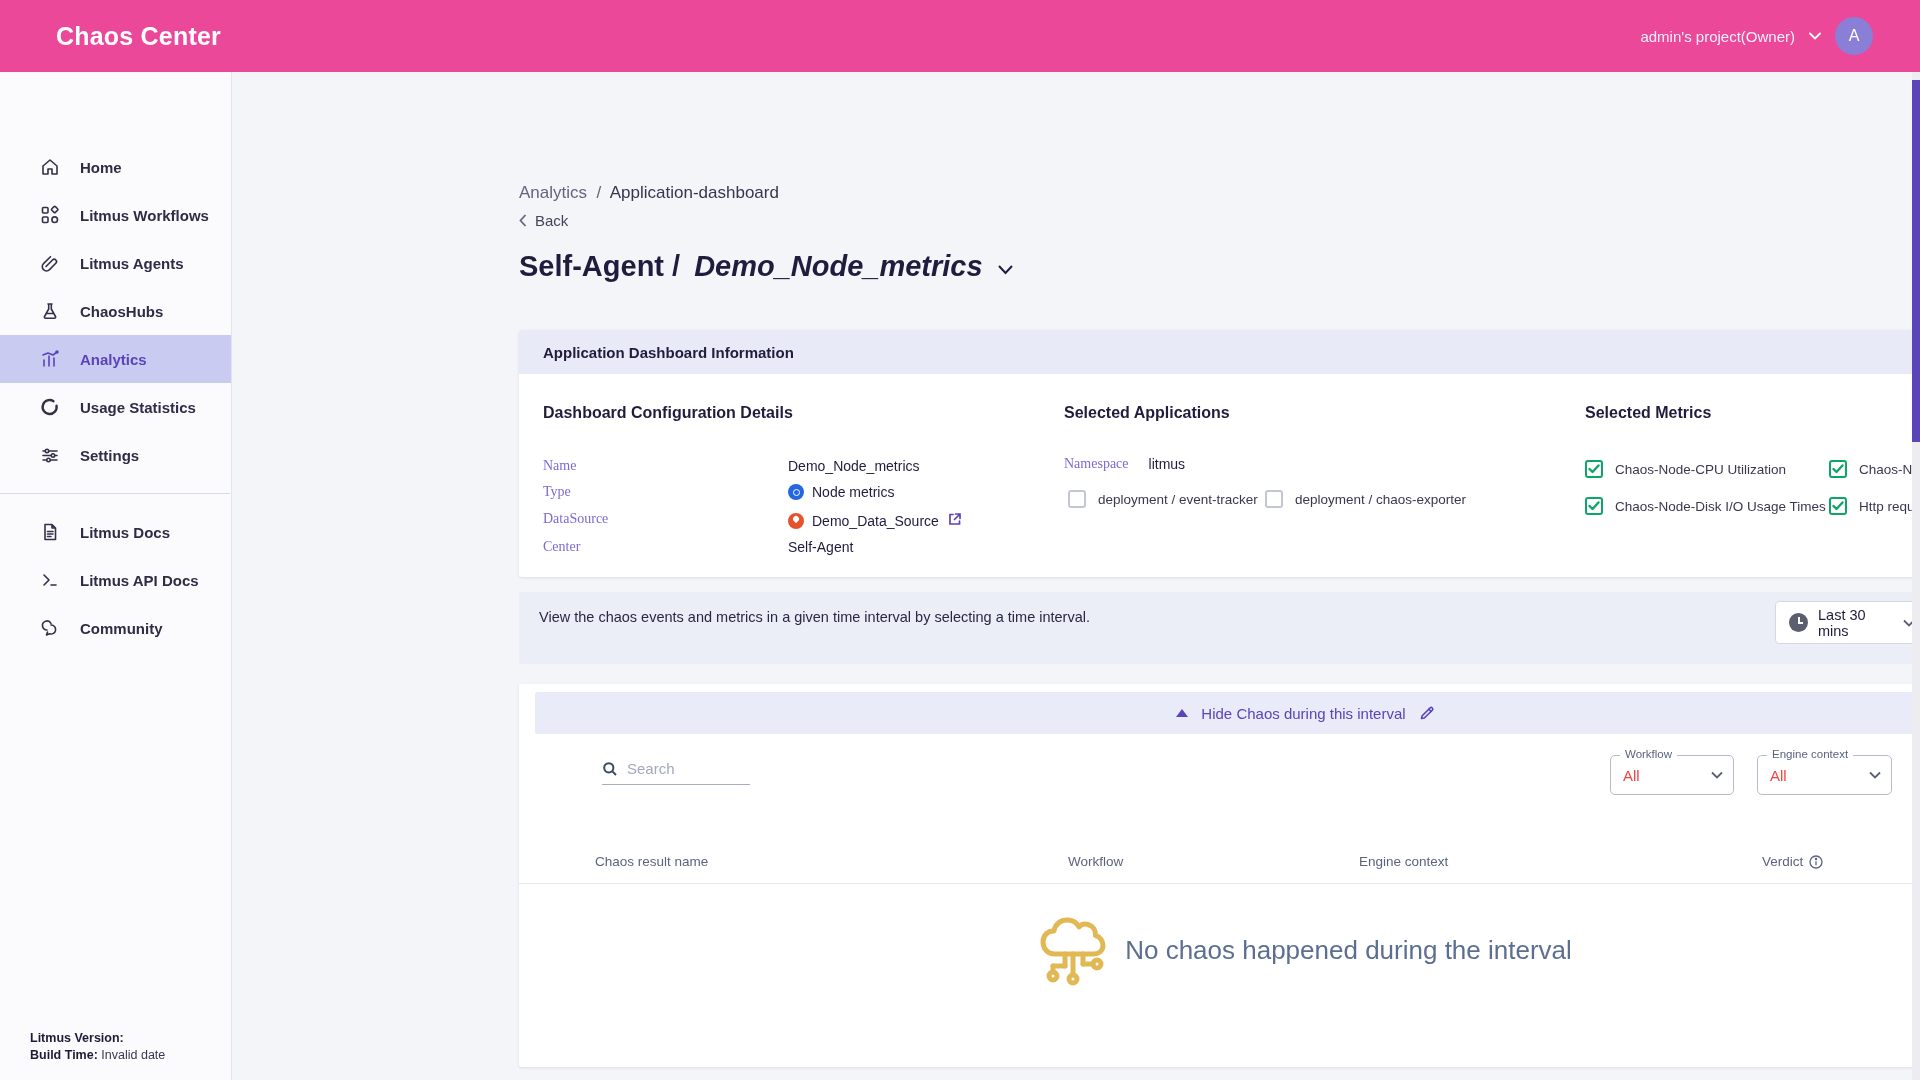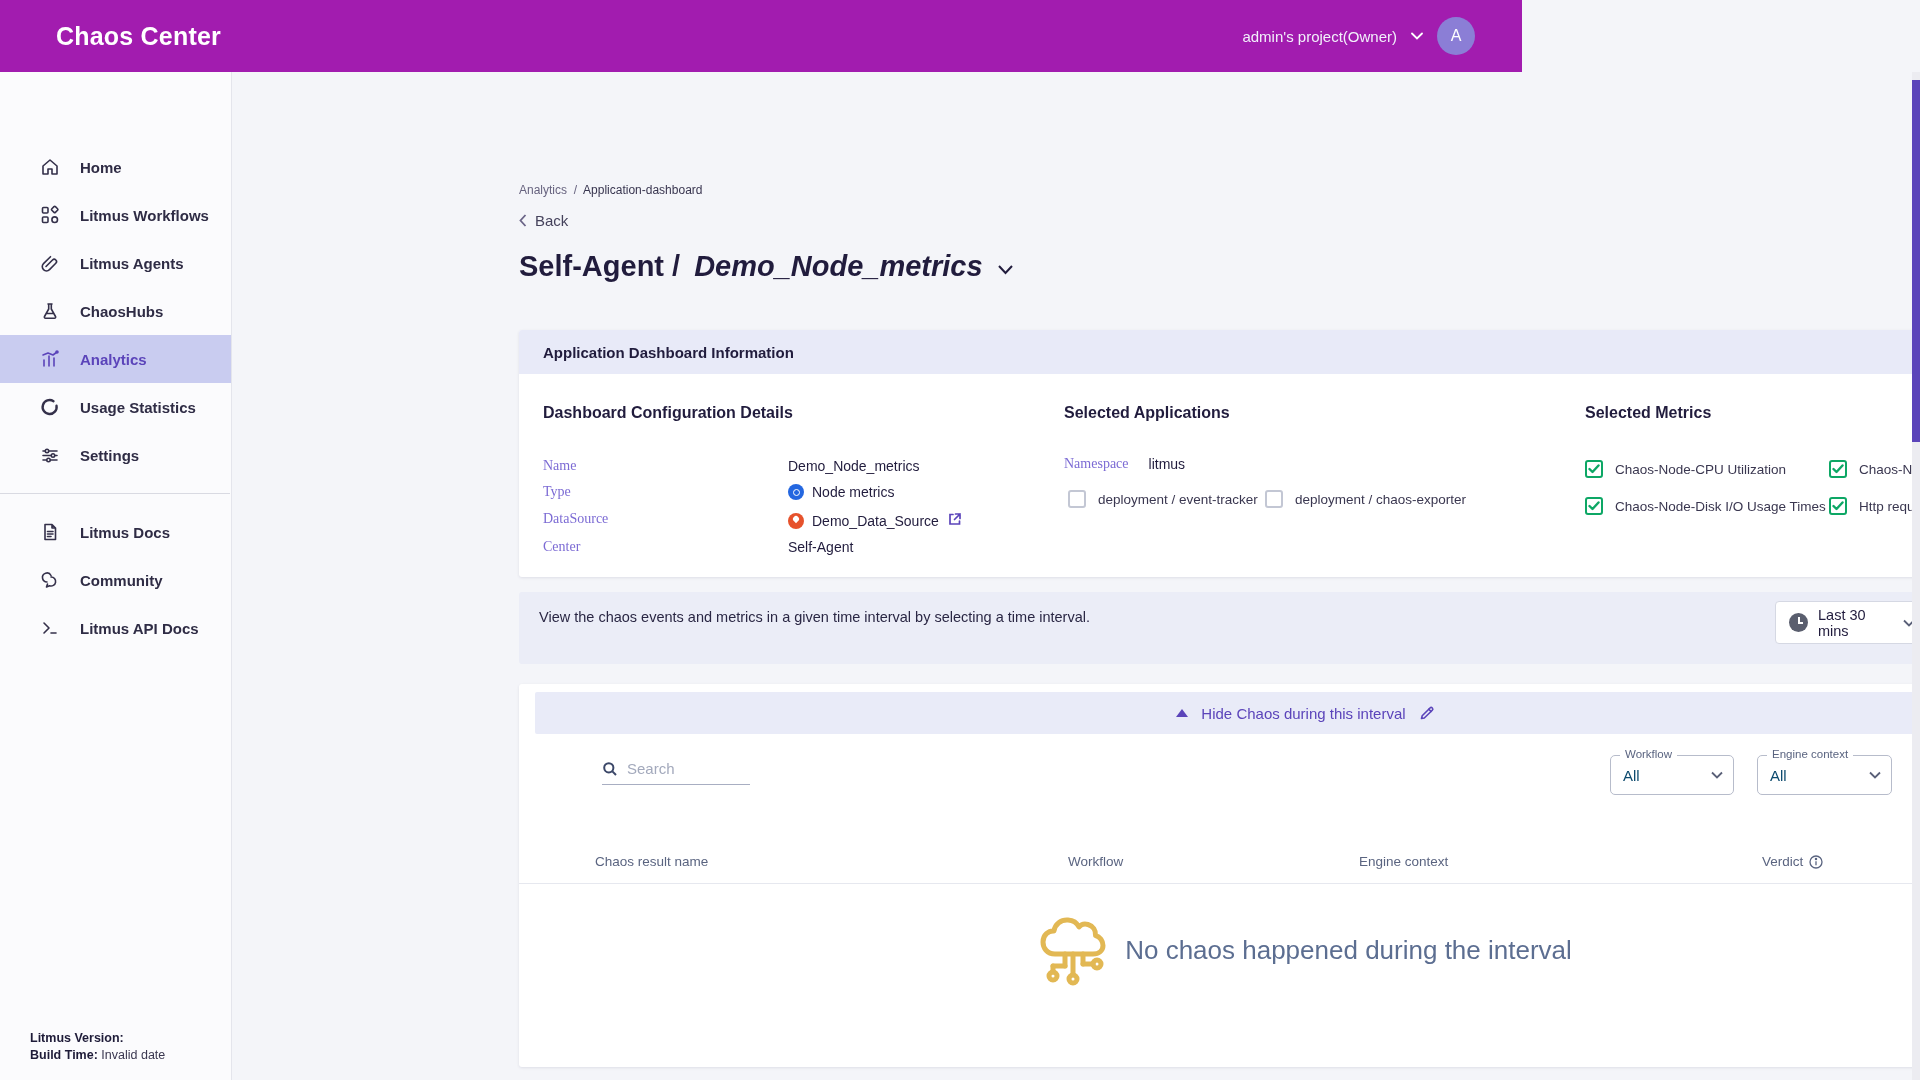--- a/index.html
+++ b/index.html
@@ -1,21 +1,21 @@
 <!DOCTYPE html>
 <html><head>
 <meta charset="utf-8">
 <style>
   * { margin:0; padding:0; box-sizing:border-box; }
   html,body { width:1920px; height:1080px; }
   body { font-family:"Liberation Sans", sans-serif; background:#F4F5F9; color:#211C3D; overflow:hidden; }
   .root { position:relative; width:1920px; height:1080px; background:#F4F5F9; overflow:hidden; }
 
   
-  .topbar { position:absolute; left:0; top:0; width:1522px; height:72px; background:#a21caf; display:flex; align-items:center; z-index:30; }
+  .topbar { position:absolute; left:0; top:0; width:1920px; height:72px; background:#ec4899; display:flex; align-items:center; z-index:30; }
   .brand { position:absolute; left:56px; top:50%; transform:translateY(-50%); color:#fff; font-size:25px; font-weight:bold; letter-spacing:.2px; }
   .top-right { position:absolute; right:47px; top:0; height:72px; display:flex; align-items:center; gap:14px; }
   .project-label { color:#F2F0FB; font-size:15px; }
   .top-chev { width:12px; height:8px; }
   .avatar { width:38px; height:38px; border-radius:50%; background:#8B7ED6; color:#fff; font-size:16px; display:flex; align-items:center; justify-content:center; }
 
   
   .sidebar { position:absolute; left:0; top:72px; width:232px; bottom:0; background:#FBFBFD; border-right:1px solid #E4E5EC; z-index:20; }
   .nav { position:absolute; top:71px; left:0; right:0; }
   .nav-item { height:48px; display:flex; align-items:center; padding-left:40px; gap:20px; cursor:pointer; }
@@ -23,21 +23,21 @@
   .nav-item svg { width:20px; height:20px; stroke:#34304A; fill:none; stroke-width:1.6; stroke-linecap:round; stroke-linejoin:round; flex:0 0 20px; }
   .nav-item.active { background:#C9CCF0; }
   .nav-item.active .lbl { color:#5B44BA; }
   .nav-item.active svg { stroke:#5B44BA; }
   .nav-divider { height:1px; background:#D9DAE2; margin:14px 0 14px 0; width:230px; }
   .side-footer { position:absolute; left:30px; bottom:16px; font-size:12.5px; line-height:17px; color:#3A3750; }
   .side-footer b { color:#1E1B38; }
 
   
   .main { position:absolute; left:232px; top:72px; right:0; bottom:0; }
-  .crumbs { position:absolute; left:287px; top:111px; font-size:12px; color:#67637F; z-index:5;}
+  .crumbs { position:absolute; left:287px; top:111px; font-size:17px; color:#67637F; z-index:5;}
   .crumbs .cur { color:#38354F; }
   .back { position:absolute; left:287px; top:140px; font-size:15px; color:#45425C; display:flex; align-items:center; gap:8px; cursor:pointer; z-index:5;}
   .back svg { width:8px; height:13px; stroke:#6A6487; fill:none; stroke-width:1.8; }
   .page-title { position:absolute; left:287px; top:178px; font-size:29px; font-weight:bold; color:#211C3D; display:flex; align-items:center; gap:14px; z-index:5;}
   .page-title .dash { font-style:italic; }
   .page-title svg { width:17px; height:11px; stroke:#211C3D; fill:none; stroke-width:2; margin-top:6px; cursor:pointer; }
 
   .card { position:absolute; background:#fff; border-radius:3px; box-shadow:0 1px 3px rgba(30,30,70,.10); }
 
   
@@ -79,21 +79,21 @@
   .collapse-bar .lbl { color:#5B44BA; font-size:15px; }
   .collapse-bar svg { width:16px; height:16px; stroke:#5B44BA; fill:none; stroke-width:1.6; stroke-linecap:round; stroke-linejoin:round; }
 
   .search-wrap { position:absolute; left:83px; top:76px; width:148px; border-bottom:1px solid #A8AEC2; display:flex; align-items:center; gap:9px; padding-bottom:7px; }
   .search-wrap svg { width:16px; height:16px; stroke:#3B4768; fill:none; stroke-width:2; }
   .search-wrap input { border:none; outline:none; background:transparent; font-size:15px; color:#211C3D; width:115px; font-family:inherit; }
   .search-wrap input::placeholder { color:#A3A9BC; }
 
   .filter { position:absolute; height:40px; border:1.3px solid #B7BCCB; border-radius:5px; background:#fff; display:flex; align-items:center; padding:0 10px 0 12px; cursor:pointer; }
   .filter .flab { position:absolute; top:-8px; left:9px; background:#fff; padding:0 5px; font-size:11.5px; color:#5A6480; }
-  .filter .val { font-size:15px; color:#0c4a6e; flex:1; }
+  .filter .val { font-size:15px; color:#ef4444; flex:1; }
   .filter-1 { left:1091px; top:71px; width:124px; }
   .filter-2 { left:1238px; top:71px; width:135px; }
   .filter-3 { left:1395px; top:71px; width:122px; }
 
   .thead { position:absolute; left:0; right:0; top:158px; height:42px; border-bottom:1px solid #E6E8EF; }
   .th { position:absolute; top:12px; font-size:13.5px; color:#5A6480; display:flex; align-items:center; gap:6px; }
   .th svg { width:14px; height:14px; stroke:#5A6480; fill:none; stroke-width:1.3; }
   .th-1 { left:76px; } .th-2 { left:549px; } .th-3 { left:840px; } .th-4 { left:1243px; }
 
   .empty { position:absolute; left:0; right:0; top:230px; display:flex; align-items:center; justify-content:center; gap:18px; }
@@ -173,30 +173,30 @@
       </div>
       <div class="nav-divider"></div>
       <div class="nav-item">
         <svg viewBox="0 0 20 20">
             <path d="M5 2.5 H12 L15.5 6 V17.5 H5 Z M12 2.5 V6 H15.5 M7.5 9.5 H13 M7.5 12 H13 M7.5 14.5 H11"></path>
           </svg>
         <span class="lbl">Litmus Docs</span>
       </div>
       <div class="nav-item">
         <svg viewBox="0 0 20 20">
-            <path d="M7 12 a4.5 4.5 0 1 1 4 -6.5 M11 7 a4.5 4.5 0 1 1 -1.5 8.7 L6.5 17 L7.5 14"></path>
-          </svg>
-        <span class="lbl">Community</span>
-      </div>
-      <div class="nav-item">
-        <svg viewBox="0 0 20 20">
             <polyline points="4,5 9,10 4,15"></polyline>
             <line x1="11" y1="15" x2="16" y2="15"></line>
           </svg>
         <span class="lbl">Litmus API Docs</span>
+      </div>
+      <div class="nav-item">
+        <svg viewBox="0 0 20 20">
+            <path d="M7 12 a4.5 4.5 0 1 1 4 -6.5 M11 7 a4.5 4.5 0 1 1 -1.5 8.7 L6.5 17 L7.5 14"></path>
+          </svg>
+        <span class="lbl">Community</span>
       </div>
     </div>
     <div class="side-footer">
       <div><b>Litmus Version:</b></div>
       <div><b>Build Time:</b> <span>Invalid date</span></div>
     </div>
   </div>
 
   <div class="main">
 

